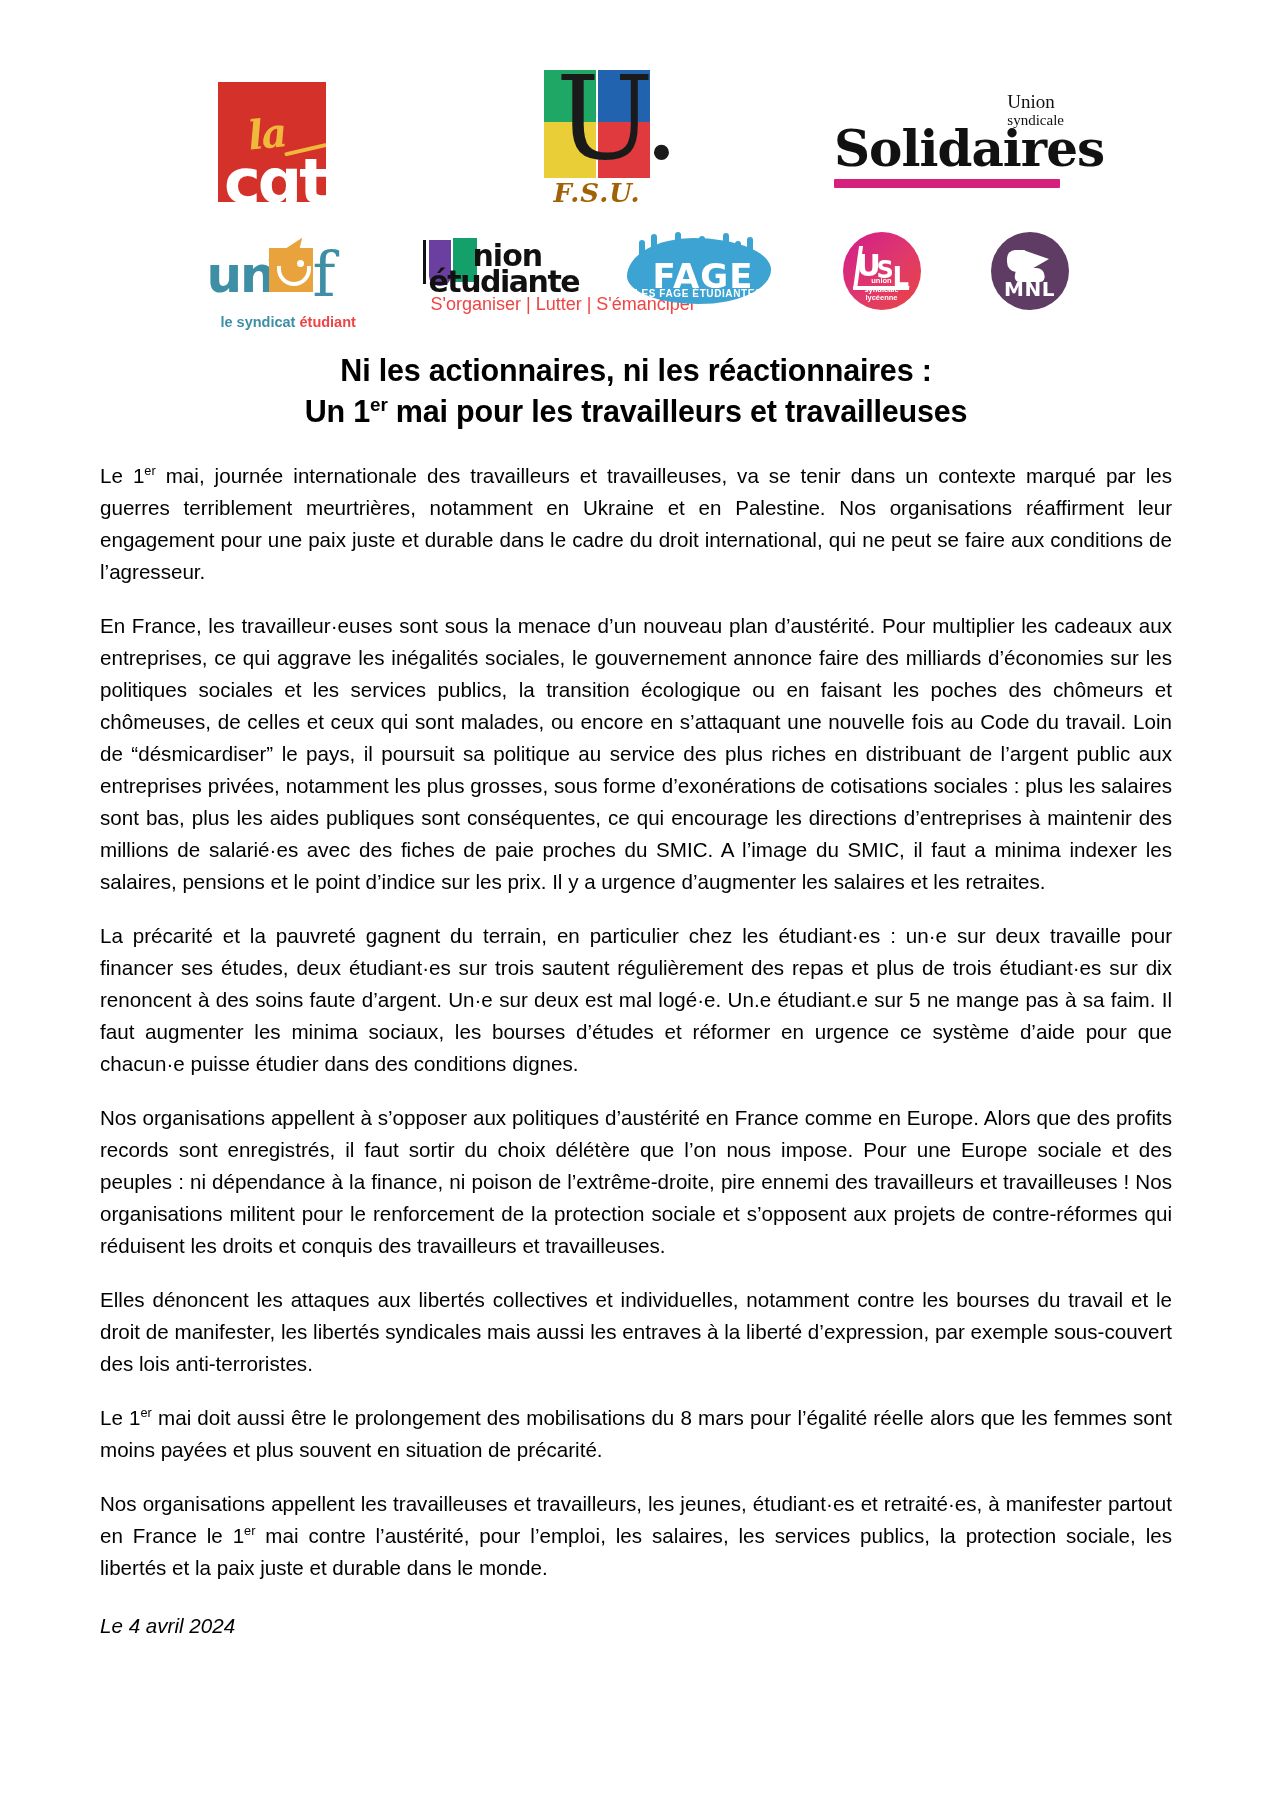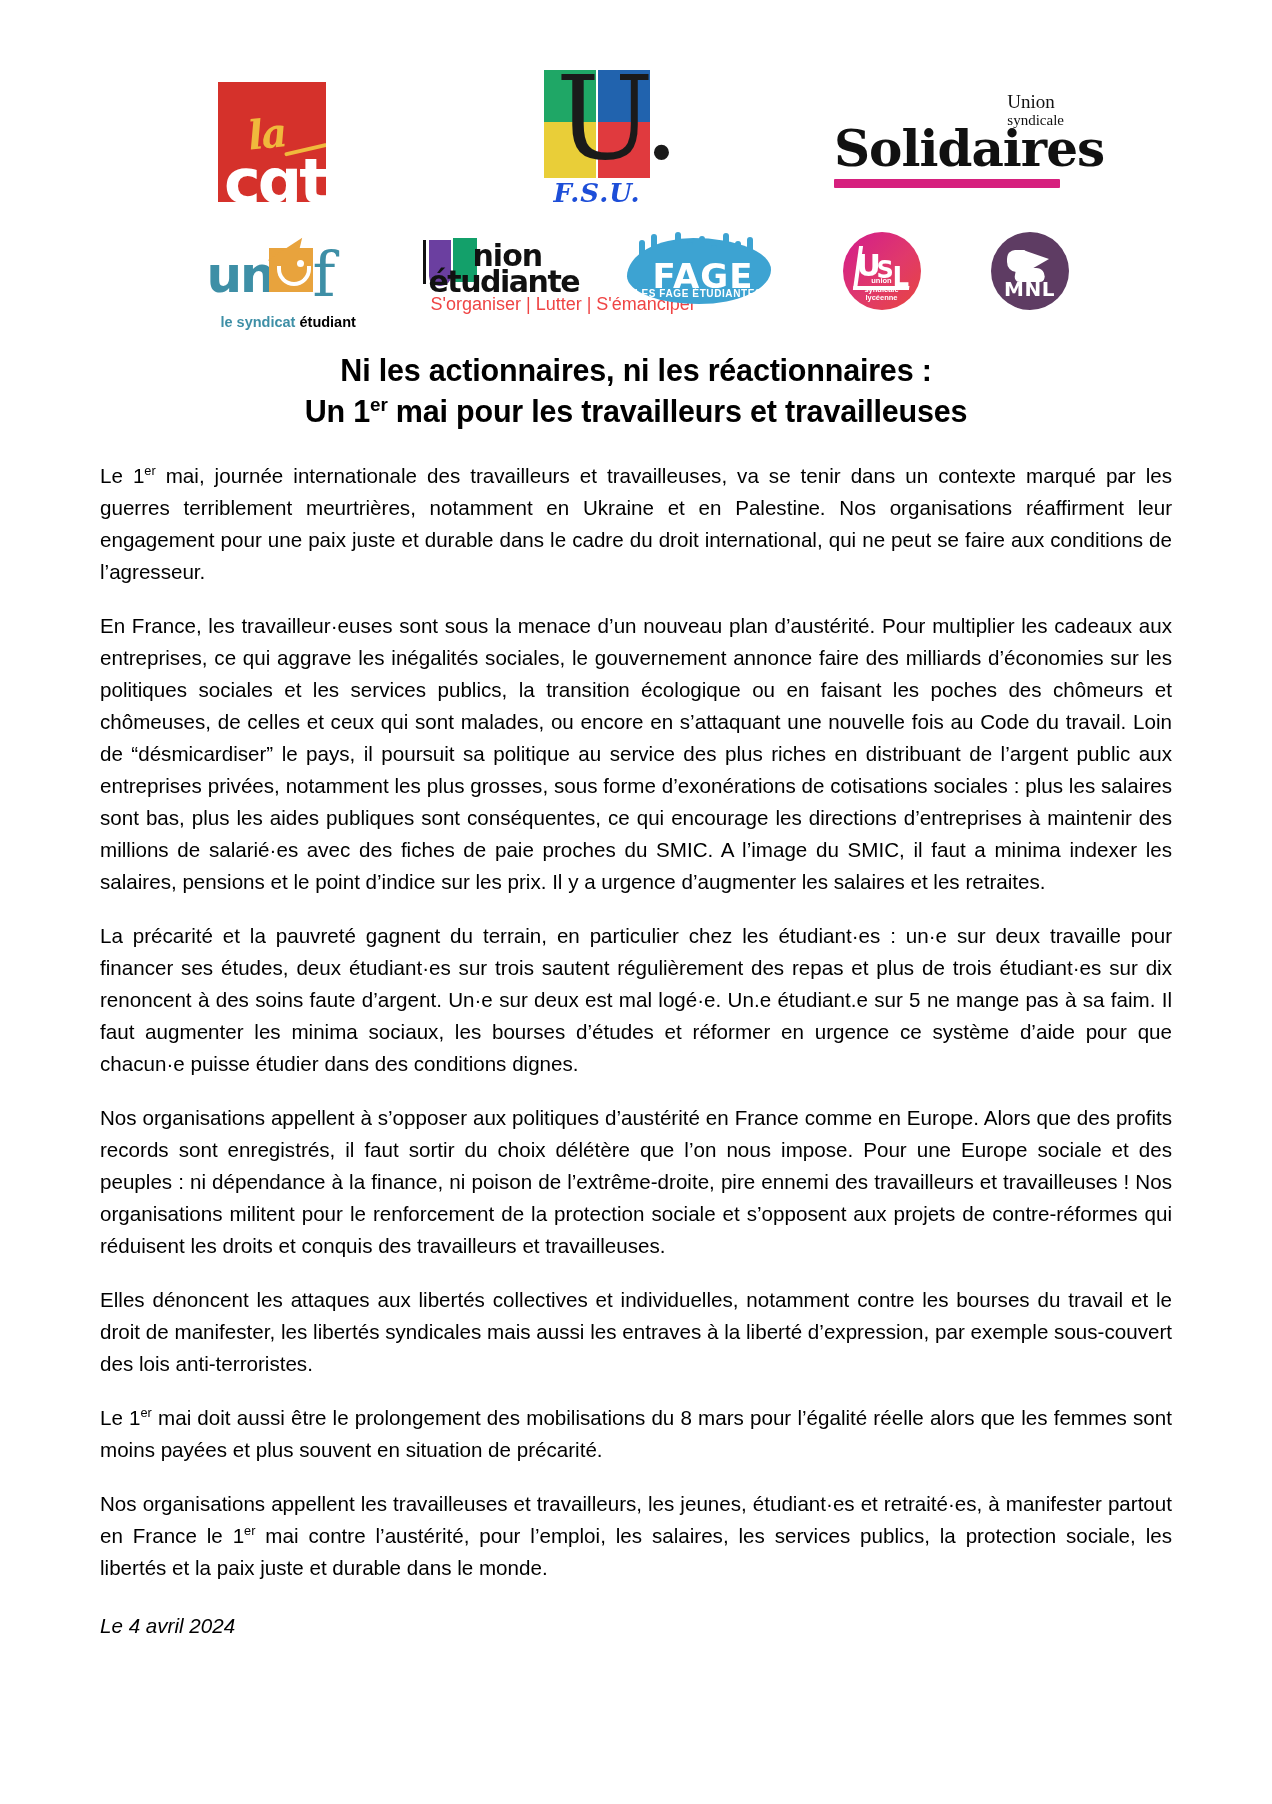--- a/index.html
+++ b/index.html
@@ -43,21 +43,21 @@
   .fsu .sq-blue  { left:60px; top:6px;  width:52px; height:54px; background:#2163AE; }
   .fsu .sq-yellow{ left:6px;  top:58px; width:52px; height:56px; background:#E9CE38; }
   .fsu .sq-red   { left:60px; top:58px; width:52px; height:56px; background:#E03A3E; }
   .fsu .u{
     position:absolute; left:18px; top:-4px; font-family:"DejaVu Serif", serif;
     font-size:116px; font-weight:400; color:#1a1a1a; line-height:1;
   }
   .fsu .fsu-word{
     position:absolute; left:0; right:0; bottom:-6px; text-align:center;
     font-family:"DejaVu Serif", serif; font-weight:700; font-style:italic;
-    font-size:26px; letter-spacing:1px; color:#1d4ed8;
+    font-size:26px; letter-spacing:1px; color:#a16207;
   }
 
   
   .solidaires{ width:238px; height:120px; position:relative; margin-right:6px; }
   .solidaires .union-syn{
     position:absolute; right:2px; top:10px; text-align:left;
     font-family:"Liberation Serif", serif; line-height:1.05;
   }
   .solidaires .union-syn .l1{ font-size:19px; color:#111; }
   .solidaires .union-syn .l2{ font-size:15px; color:#111; }
@@ -78,21 +78,21 @@
   .unef .box{ position:absolute; left:62px; top:8px; width:44px; height:44px; background:#E8A33D; }
   .unef .kite{ position:absolute; left:64px; top:-6px; width:0;height:0;
                border-left:28px solid transparent; border-bottom:30px solid #E8A33D; transform:rotate(14deg); }
   .unef .smile{ position:absolute; left:70px; top:26px; width:26px; height:16px;
                 border:4px solid #fff; border-top:none; border-radius:0 0 18px 18px; }
   .unef .eye{ position:absolute; left:90px; top:20px; width:7px;height:7px;background:#fff;border-radius:50%; }
   .unef .f{ position:absolute; left:106px; top:-2px; font-family:"DejaVu Serif", serif;
             font-size:62px; color:#3E8FA6; }
   .unef .tag{ position:absolute; left:14px; bottom:-20px; font-size:14.5px; font-weight:700;
               color:#3E8FA6; white-space:nowrap; }
-  .unef .tag em{ font-style:normal; color:#000000; }
+  .unef .tag em{ font-style:normal; color:#ef4444; }
 
   
   .uetu{ width:150px; height:72px; position:relative; margin-right:54px; }
   .uetu .bar{ position:absolute; left:0; top:2px; width:3px; height:44px; background:#111; }
   .uetu .f1{ position:absolute; left:6px; top:2px; width:22px; height:46px; background:#6B3FA0; border-radius:0 0 10px 10px; }
   .uetu .f2{ position:absolute; left:30px; top:0px; width:24px; height:44px; background:#13A06A; border-radius:0 0 3px 3px; }
   .uetu .w1{ position:absolute; left:50px; top:0px; font-family:"DejaVu Sans", sans-serif;
              font-weight:700; font-size:30px; color:#111; letter-spacing:-1px; }
   .uetu .w2{ position:absolute; left:6px; top:26px; font-family:"DejaVu Sans", sans-serif;
              font-weight:700; font-size:30px; color:#111; letter-spacing:-1.5px; }

